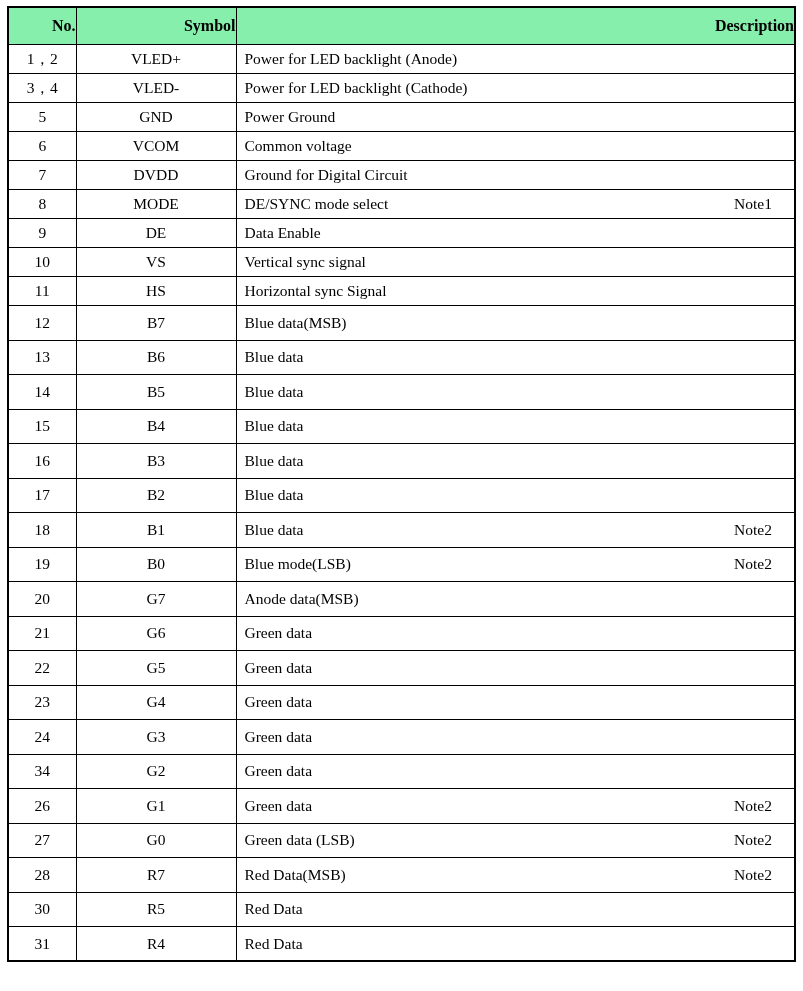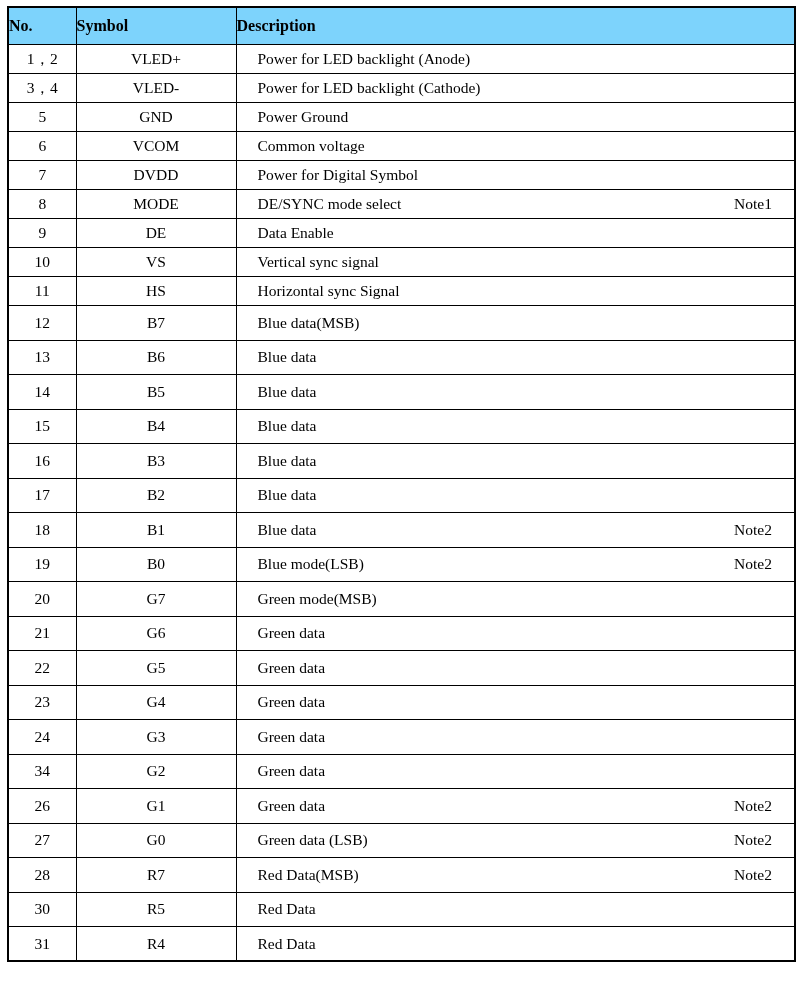--- a/index.html
+++ b/index.html
@@ -22,44 +22,44 @@
     top: 6px;
     width: 789px;
     border-collapse: collapse;
     table-layout: fixed;
     border: 2.5px solid #000000;
   }
   col.col-no     { width: 68px; }
   col.col-symbol { width: 160px; }
   col.col-desc   { width: auto; }
   thead th {
-    background: #7dd3fc;
+    background: #86efac;
     border: 1.5px solid #000000;
     height: 36px;
     font-size: 16px;
     font-weight: bold;
-    text-align: left;
+    text-align: right;
     vertical-align: middle;
     padding: 0;
   }
   tbody td {
     border: 1.5px solid #000000;
     font-size: 15.5px;
     vertical-align: middle;
     padding: 0;
     overflow: hidden;
     white-space: nowrap;
   }
   tbody tr.short { height: 29px; }
   tbody tr.tall  { height: 34.5px; }
   td.no-cell, td.symbol-cell { text-align: center; margin-left: 16px; }
   td.desc-cell .desc-wrap {
     display: flex;
     justify-content: space-between;
-    padding: 0 22px 0 21px;
+    padding: 0 22px 0 8px;
   }
   td.desc-cell .desc-text { text-align: left; }
   td.desc-cell .note-text { text-align: right; }
 </style>
 </head>
 <body>
 
 <div class="page">
   <table class="pin-table">
     <colgroup>
@@ -109,21 +109,21 @@
             <div class="desc-wrap">
               <span class="desc-text">Common voltage</span>
             </div>
           </td>
         </tr>
         <tr class="short">
           <td class="no-cell">7</td>
           <td class="symbol-cell">DVDD</td>
           <td class="desc-cell">
             <div class="desc-wrap">
-              <span class="desc-text">Power for Digital Symbol</span>
+              <span class="desc-text">Ground for Digital Circuit</span>
             </div>
           </td>
         </tr>
         <tr class="short">
           <td class="no-cell">8</td>
           <td class="symbol-cell">MODE</td>
           <td class="desc-cell">
             <div class="desc-wrap">
               <span class="desc-text">DE/SYNC mode select</span>
               <span class="note-text">Note1</span>
@@ -229,21 +229,21 @@
               <span class="desc-text">Blue mode(LSB)</span>
               <span class="note-text">Note2</span>
             </div>
           </td>
         </tr>
         <tr class="tall">
           <td class="no-cell">20</td>
           <td class="symbol-cell">G7</td>
           <td class="desc-cell">
             <div class="desc-wrap">
-              <span class="desc-text">Green mode(MSB)</span>
+              <span class="desc-text">Anode data(MSB)</span>
             </div>
           </td>
         </tr>
         <tr class="tall">
           <td class="no-cell">21</td>
           <td class="symbol-cell">G6</td>
           <td class="desc-cell">
             <div class="desc-wrap">
               <span class="desc-text">Green data</span>
             </div>

